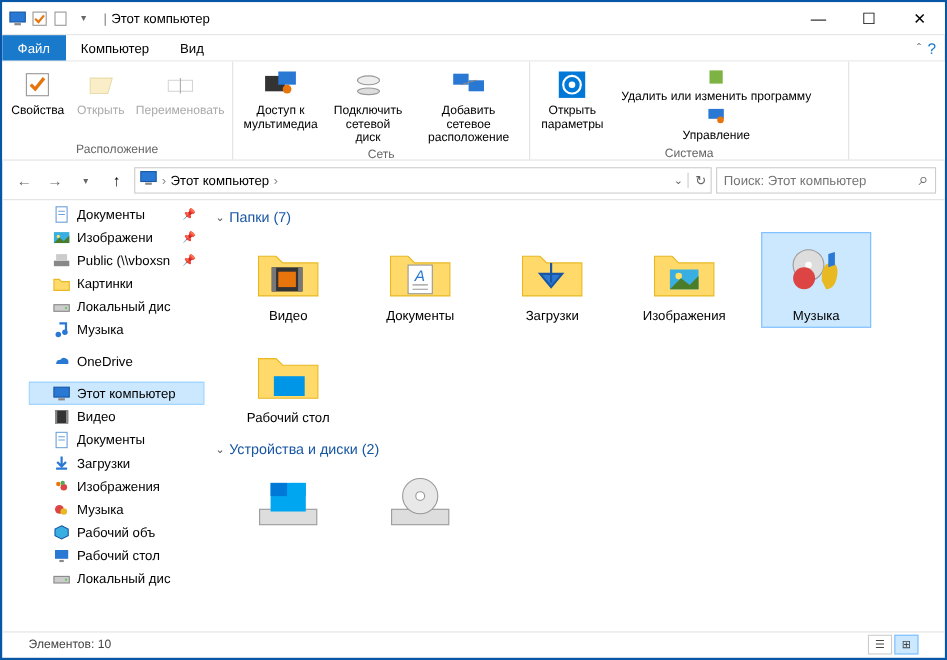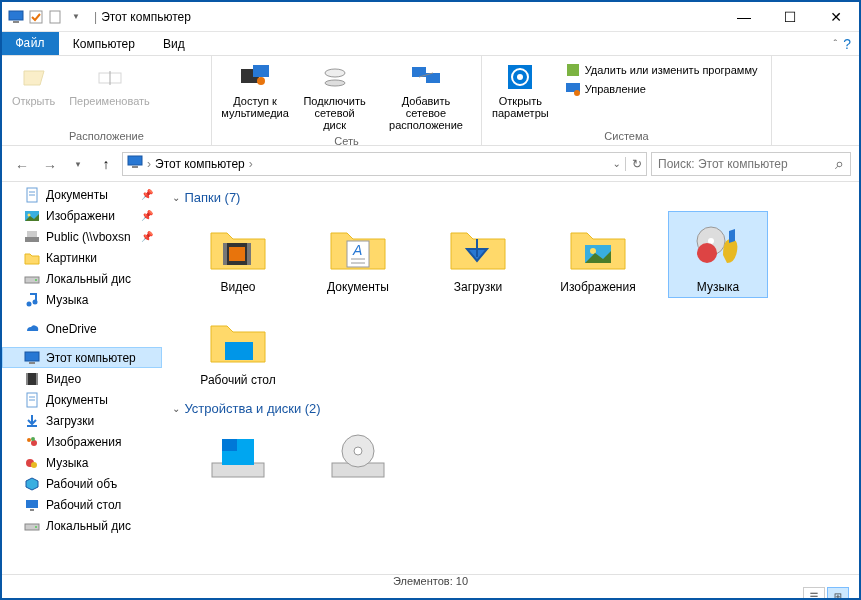--- a/index.html
+++ b/index.html
@@ -6,53 +6,53 @@
 body { background: #fff; width: 861px; height: 600px; overflow: hidden; border: 2px solid #0857a6; }
 .titlebar { height: 30px; display: flex; align-items: center; background: #fff; border-bottom: 1px solid #e5e5e5; }
 .titlebar-icons { display: flex; gap: 4px; padding: 0 6px; }
 .ticon { width: 16px; height: 16px; display: flex; align-items: center; justify-content: center; font-size: 11px; }
 .title-sep { color: #808080; padding: 0 4px; font-size: 12px; }
 .title-text { font-size: 12px; color: #000; }
 .window-controls { margin-left: auto; display: flex; }
 .wbtn { width: 46px; height: 28px; display: flex; align-items: center; justify-content: center; font-size: 14px; color: #000; }
 .tabs { height: 24px; display: flex; align-items: stretch; border-bottom: 1px solid #e1e1e1; }
 .tab { padding: 3px 14px; font-size: 12px; color: #000; display: flex; align-items: center; }
-.tab.active { background: #1979ca; color: #fff; font-family: Liberation Mono, monospace; }
+.tab.active { background: #1979ca; color: #fff; }
 .help-area { margin-left: auto; display: flex; align-items: center; padding-right: 8px; gap: 6px; }
 .ribbon { height: 90px; background: #fff; border-bottom: 1px solid #e1e1e1; display: flex; }
 .rgroup { border-right: 1px solid #e1e1e1; padding: 3px 6px; display: flex; flex-direction: column; }
 .rgroup-items { display: flex; flex: 1; gap: 6px; align-items: flex-start; }
 .rgroup-label { text-align: center; font-size: 11px; color: #666; padding-top: 2px; }
 .rbtn { display: flex; flex-direction: column; align-items: center; gap: 2px; padding: 2px 4px; min-width: 50px; }
 .rbtn-icon { width: 32px; height: 32px; display: flex; align-items: center; justify-content: center; }
 .rbtn-label { font-size: 11px; text-align: center; line-height: 1.1; }
 .rbtn.disabled .rbtn-label { color: #aaa; }
 .rside { display: flex; flex-direction: column; gap: 1px; padding: 2px 4px; }
-.rside-item { display: flex; align-items: center; gap: 4px; font-size: 11px; padding: 1px 2px; }
+.rside-item { display: flex; align-items: center; gap: 4px; font-size: 11px; padding: 1px 2px; flex-direction: column; }
 .rside-icon { width: 16px; height: 16px; display: flex; align-items: center; justify-content: center; }
 .navbar { height: 36px; display: flex; align-items: center; padding: 4px 8px; gap: 4px; border-bottom: 1px solid #e1e1e1; }
 .navbtn { width: 24px; height: 24px; display: flex; align-items: center; justify-content: center; color: #666; font-size: 14px; }
 .navbtn.enabled { color: #000; }
 .addressbar { flex: 1; height: 24px; border: 1px solid #ccc; display: flex; align-items: center; padding: 0 4px; gap: 4px; font-size: 12px; }
 .searchbox { width: 200px; height: 24px; border: 1px solid #ccc; display: flex; align-items: center; padding: 0 6px; gap: 4px; }
 .searchbox input { border: none; outline: none; flex: 1; font-size: 12px; color: #888; }
-.content { display: flex; height: 392px; }
+.content { display: flex; height: 392px; margin-left: 24px; }
 .sidebar { width: 160px; overflow-y: auto; padding: 2px 0; }
 .side-item { display: flex; align-items: center; gap: 6px; padding: 2px 4px 2px 22px; font-size: 12px; height: 21px; white-space: nowrap; overflow: hidden; }
 .side-item.selected { background: #cce8ff; border: 1px solid #99d1ff; padding: 1px 3px 1px 21px; }
 .side-icon { width: 16px; height: 16px; display: flex; align-items: center; justify-content: center; flex-shrink: 0; }
 .main { flex: 1; overflow-y: auto; padding: 6px 10px; }
 .section-header { display: flex; align-items: center; gap: 4px; font-size: 13px; color: #1856a3; padding: 2px 0 6px 0; }
 .chev { font-size: 10px; color: #555; }
 .items-grid { display: flex; flex-wrap: wrap; gap: 6px 20px; padding-left: 16px; }
 .item { width: 100px; display: flex; flex-direction: column; align-items: center; gap: 2px; padding: 4px; }
 .item.selected { background: #cce8ff; border: 1px solid #7abdff; padding: 3px; }
 .item-icon { width: 72px; height: 64px; display: flex; align-items: center; justify-content: center; }
 .item-label { font-size: 12px; text-align: center; line-height: 1.1; }
-.statusbar { height: 22px; border-top: 1px solid #e1e1e1; display: flex; align-items: center; padding: 0 10px; font-size: 11px; color: #444; flex-direction: column; }
+.statusbar { height: 22px; border-top: 1px solid #e1e1e1; display: flex; align-items: center; padding: 0 24px; font-size: 11px; color: #444; }
 .view-toggles { margin-left: auto; display: flex; gap: 2px; }
 .vbtn { width: 22px; height: 18px; border: 1px solid #ccc; display: flex; align-items: center; justify-content: center; font-size: 10px; }
 .vbtn.active { background: #cce8ff; border-color: #7abdff; }
 .pin { color: #808080; font-size: 10px; margin-left: auto; padding-right: 4px; }
 </style>
 </head>
 <body>
 
 <div class="titlebar">
   <div class="titlebar-icons">
@@ -90,20 +90,29 @@
   <div class="tab">Вид</div>
   <div class="help-area">
     <span style="color:#666;font-size:11px">ˆ</span>
     <span style="color:#1979ca;font-size:14px">?</span>
   </div>
 </div>
 
 <div class="ribbon">
   <div class="rgroup" style="width:210px">
     <div class="rgroup-items">
+      <div class="rbtn">
+        <div class="rbtn-icon">
+            <svg width="28" height="28">
+              <rect x="4" y="4" width="20" height="20" fill="#fff" stroke="#999"></rect>
+              <path d="M8 14 L12 18 L20 8" stroke="#e8740c" stroke-width="3" fill="none"></path>
+            </svg>
+          </div>
+        <div class="rbtn-label">Свойства</div>
+      </div>
       <div class="rbtn disabled">
         <div class="rbtn-icon">
             <svg width="28" height="28" opacity="0.4">
               <path d="M4 8 L24 8 L20 22 L4 22 Z" fill="#f3d679" stroke="#c9a933"></path>
             </svg>
           </div>
         <div class="rbtn-label">Открыть</div>
       </div>
       <div class="rbtn disabled">
         <div class="rbtn-icon">

